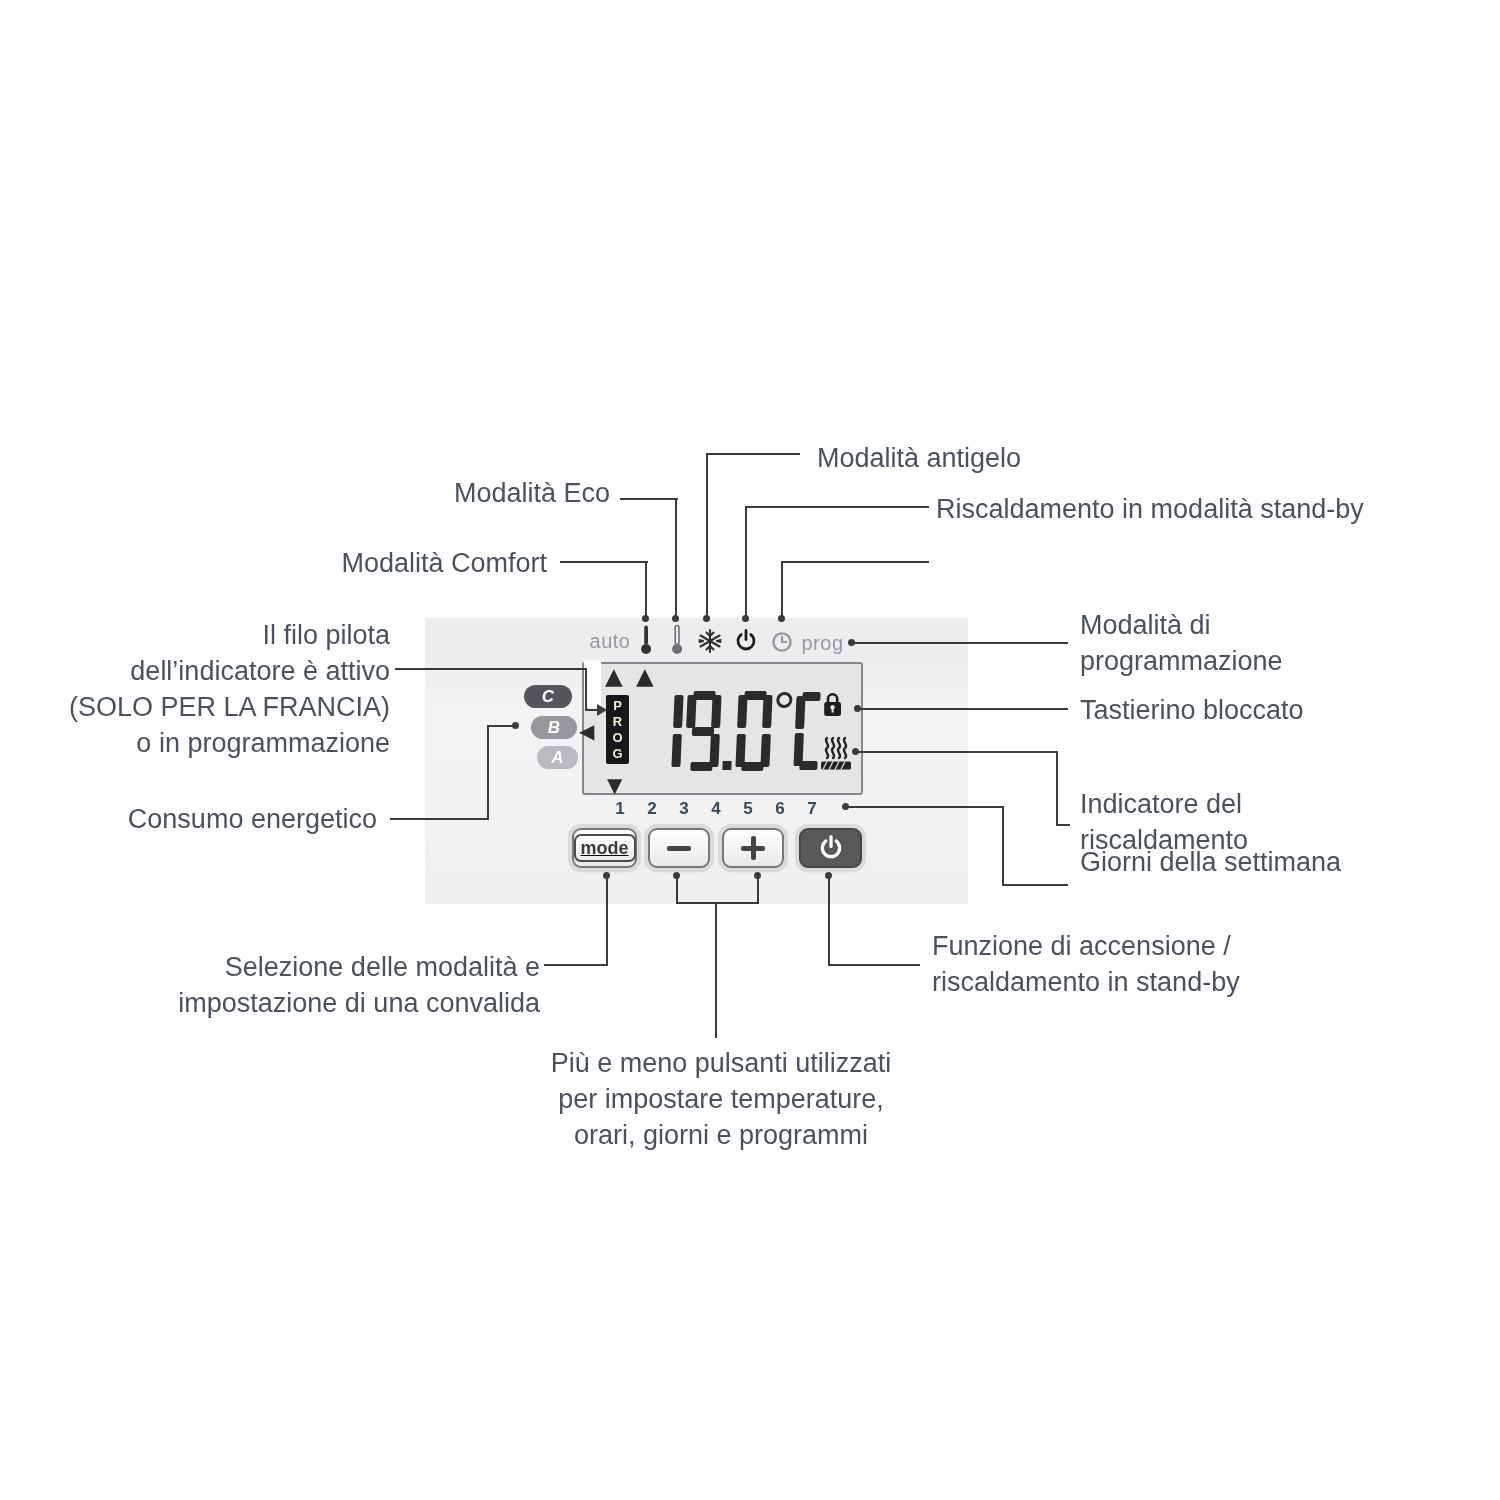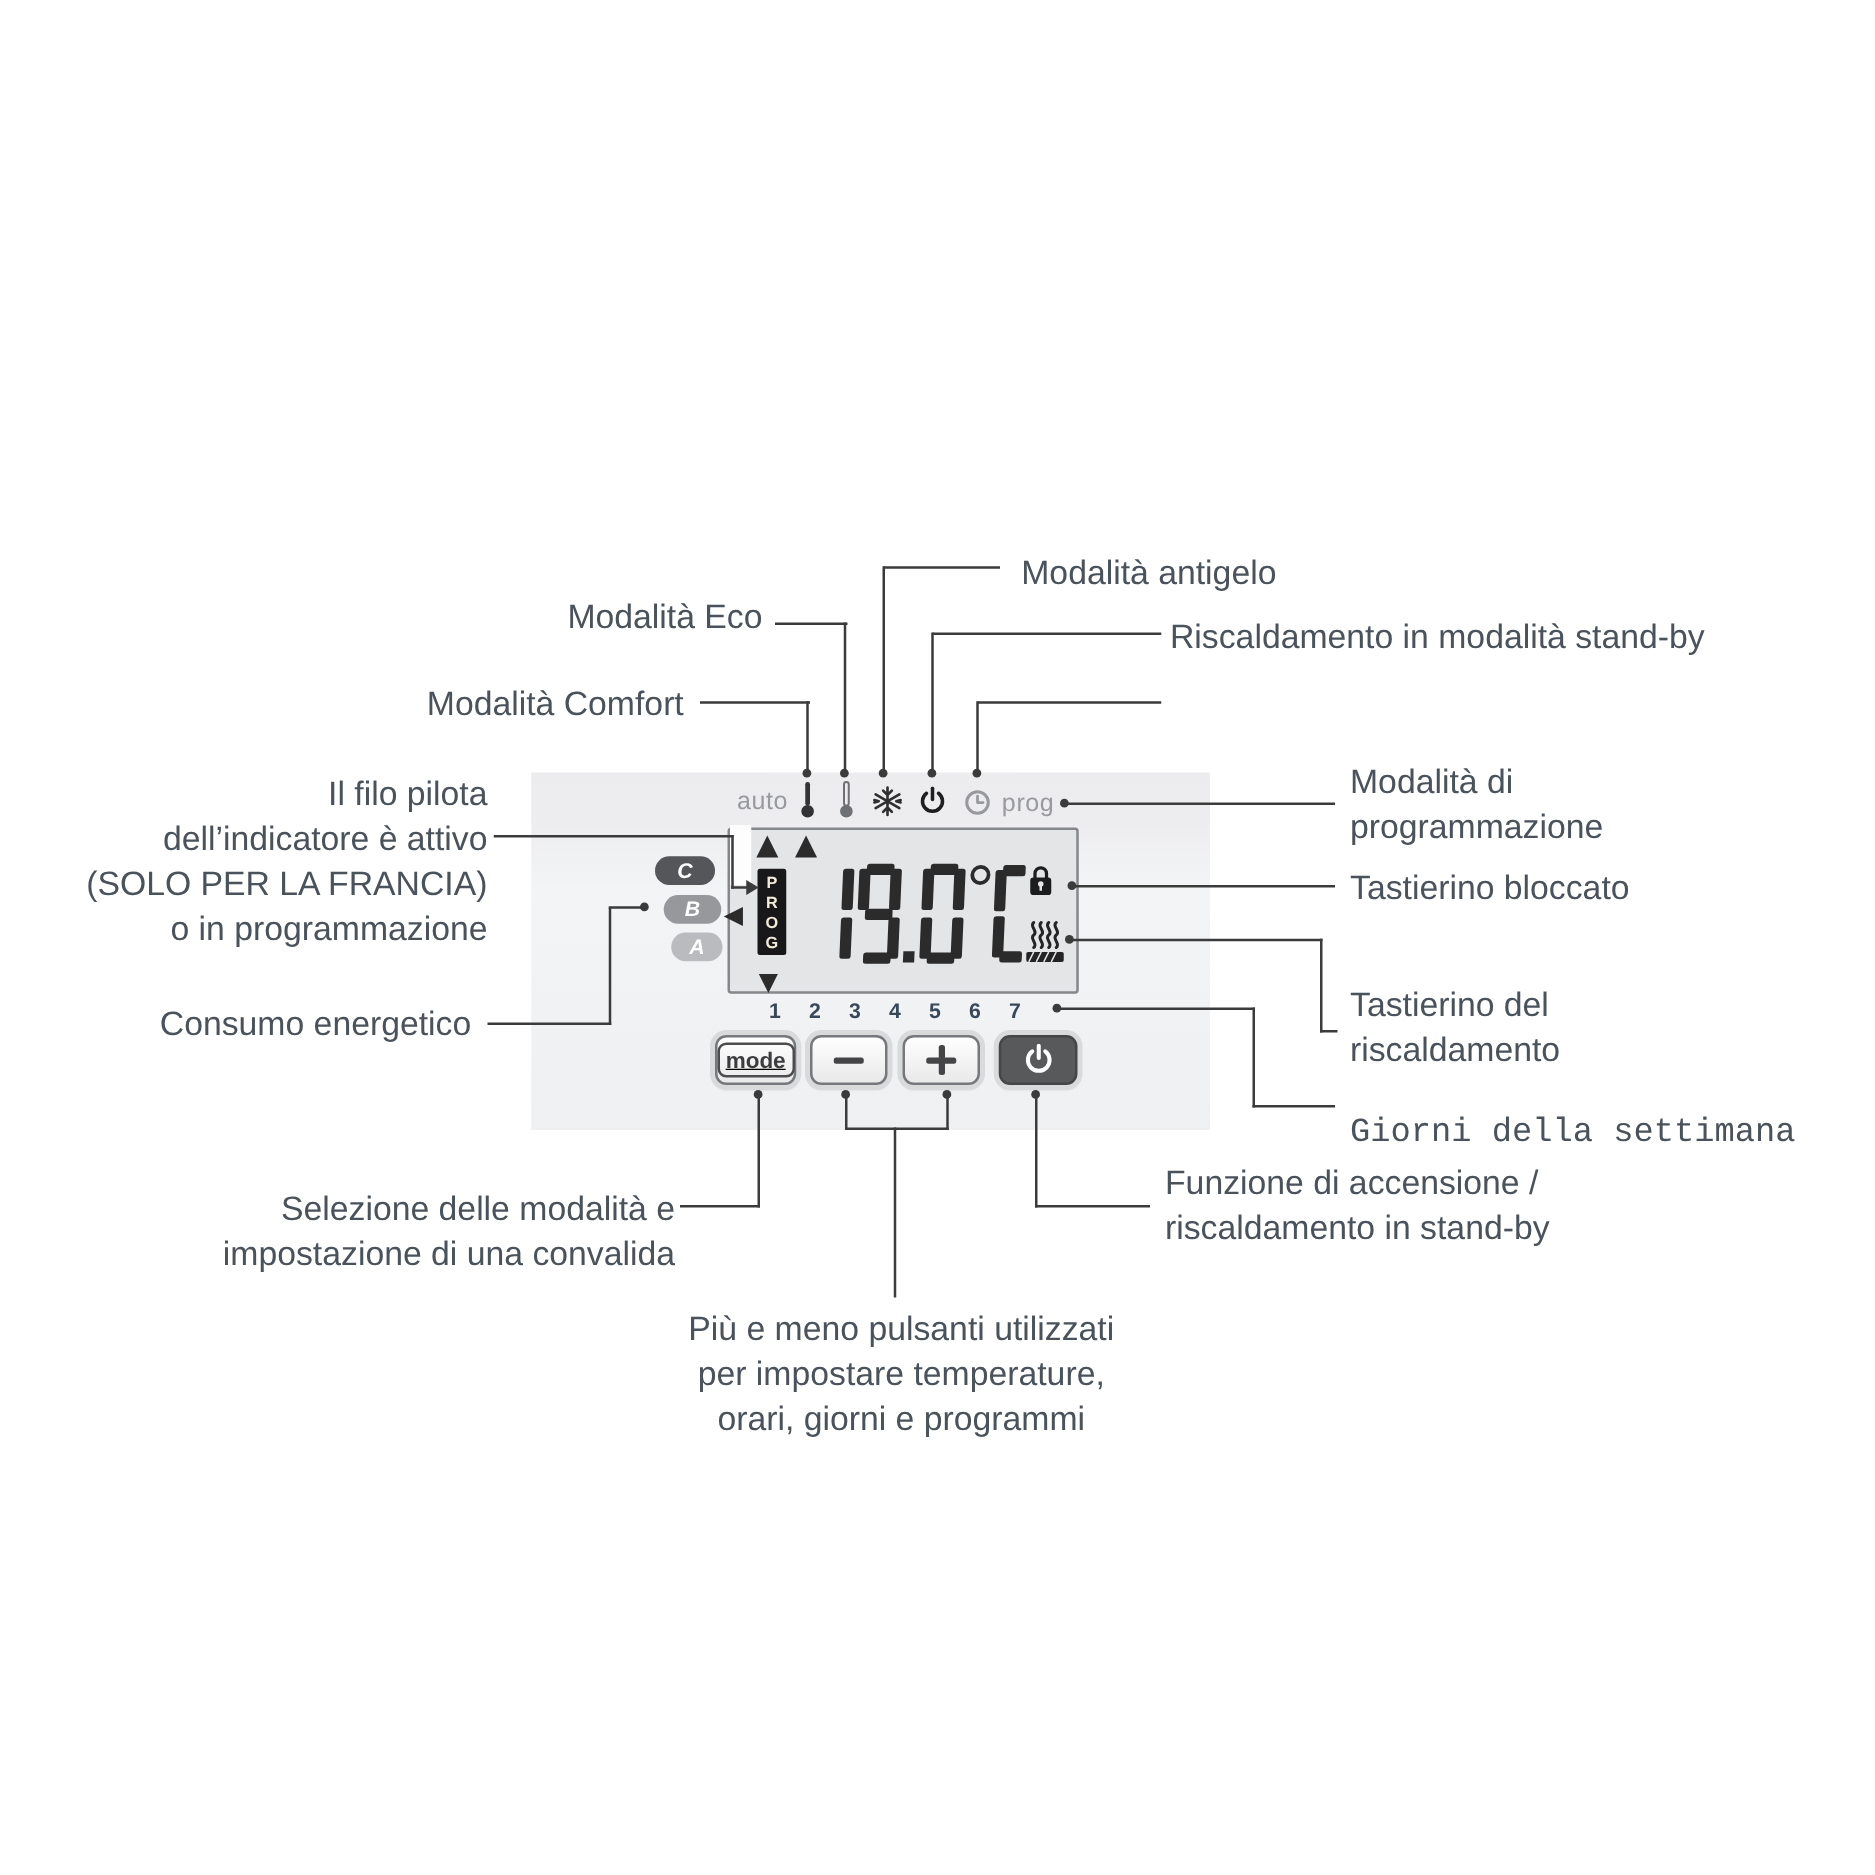--- a/index.html
+++ b/index.html
@@ -207,24 +207,24 @@
     <div>(SOLO PER LA FRANCIA)</div>
     <div>o in programmazione</div>
     </div>
   <div class="lbl" style="left:1080px;top:692px;">
     <div>Tastierino bloccato</div>
     </div>
   <div class="lbl right" style="left:77px;top:801px;width:300px;">
     <div>Consumo energetico</div>
     </div>
   <div class="lbl" style="left:1080px;top:786px;">
-    <div>Tastierino del</div>
+    <div>Indicatore del</div>
     <div>riscaldamento</div>
     </div>
-  <div class="lbl" style="left:1080px;top:889px;font-family:Liberation Mono, monospace;">
+  <div class="lbl" style="left:1080px;top:844px;">
     <div>Giorni della settimana</div>
     </div>
   <div class="lbl right" style="left:138px;top:949px;width:402px;">
     <div>Selezione delle modalità e</div>
     <div>impostazione di una convalida</div>
     </div>
   <div class="lbl" style="left:932px;top:928px;">
     <div>Funzione di accensione /</div>
     <div>riscaldamento in stand-by</div>
     </div>

